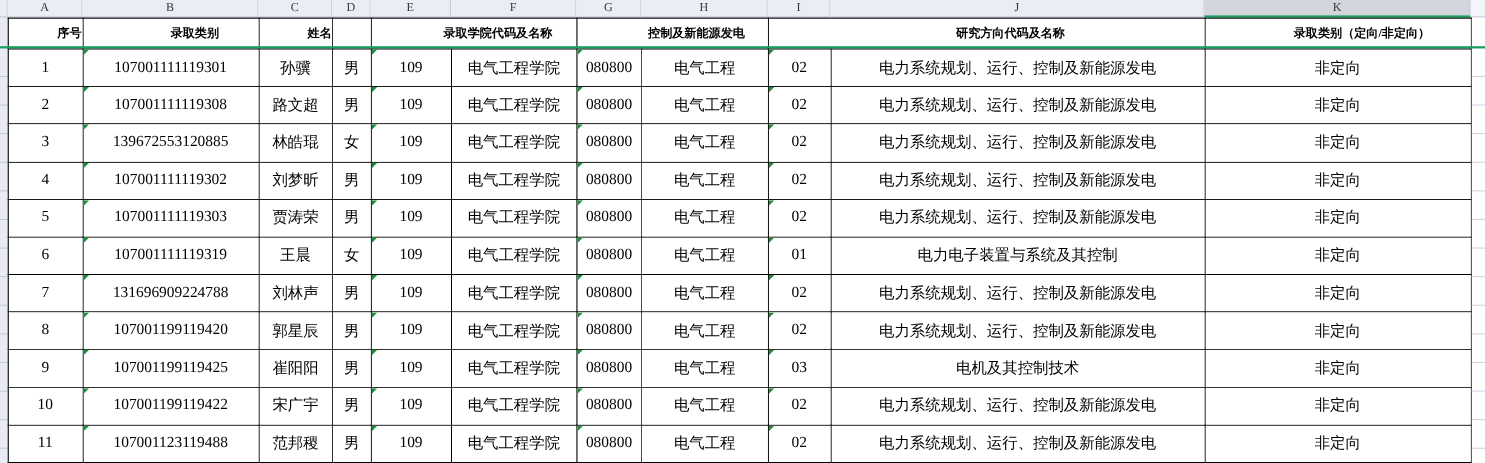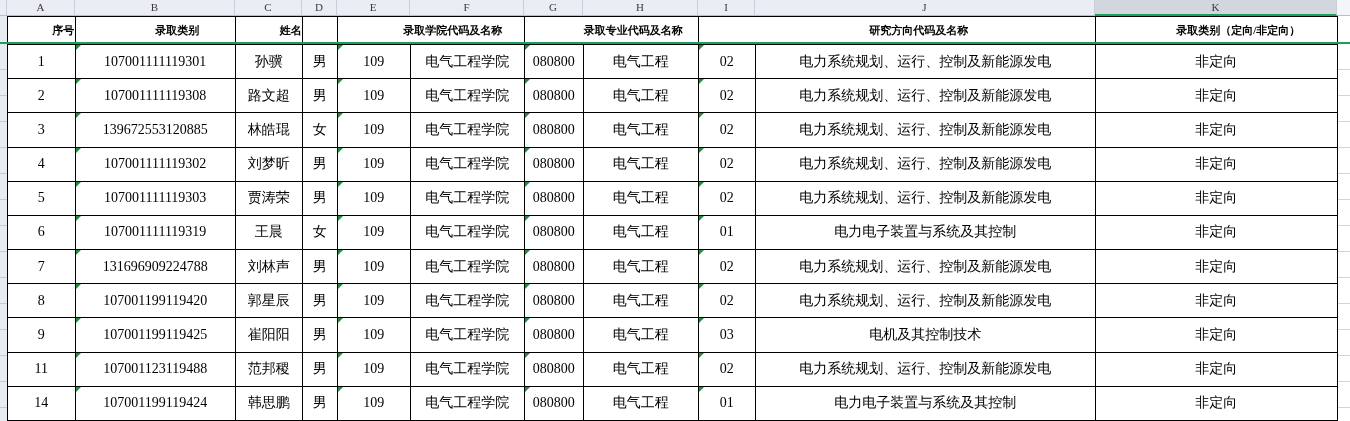--- a/index.html
+++ b/index.html
@@ -129,21 +129,21 @@
         <col style="width:340px">
           <col style="width:242px">
       </colgroup>
       <thead>
         <tr>
           <th>序号</th>
           <th>录取类别</th>
           <th>姓名</th>
           <th>性别</th>
           <th colspan="2">录取学院代码及名称</th>
-          <th colspan="2">录取专业代码及名称</th>
+          <th colspan="2">控制及新能源发电</th>
           <th colspan="2">研究方向代码及名称</th>
           <th>录取类别（定向/非定向）</th>
         </tr>
       </thead>
       <tbody>
           <tr>
     <td>1</td>
     <td class="num tri">107001111119301</td>
     <td>孙骥</td>
     <td>男</td>
@@ -253,45 +253,45 @@
     <td>男</td>
     <td class="tri">109</td>
     <td>电气工程学院</td>
     <td class="tri">080800</td>
     <td>电气工程</td>
     <td class="tri">03</td>
     <td>电机及其控制技术</td>
     <td>非定向</td>
   </tr>
           <tr>
+    <td>10</td>
+    <td class="num tri">107001199119422</td>
+    <td>宋广宇</td>
+    <td>男</td>
+    <td class="tri">109</td>
+    <td>电气工程学院</td>
+    <td class="tri">080800</td>
+    <td>电气工程</td>
+    <td class="tri">02</td>
+    <td>电力系统规划、运行、控制及新能源发电</td>
+    <td>非定向</td>
+  </tr>
+          <tr>
     <td>11</td>
     <td class="num tri">107001123119488</td>
     <td>范邦稷</td>
     <td>男</td>
     <td class="tri">109</td>
     <td>电气工程学院</td>
     <td class="tri">080800</td>
     <td>电气工程</td>
     <td class="tri">02</td>
     <td>电力系统规划、运行、控制及新能源发电</td>
     <td>非定向</td>
   </tr>
-          <tr>
-    <td>14</td>
-    <td class="num tri">107001199119424</td>
-    <td>韩思鹏</td>
-    <td>男</td>
-    <td class="tri">109</td>
-    <td>电气工程学院</td>
-    <td class="tri">080800</td>
-    <td>电气工程</td>
-    <td class="tri">01</td>
-    <td>电力电子装置与系统及其控制</td>
-    <td>非定向</td>
-  </tr>
         </tbody>
     </table>
 
     <div class="rsliver">
         <div class="gcell h28"></div>
         <div class="gcell h26"></div>
         <div class="gcell h26"></div>
         <div class="gcell h26"></div>
         <div class="gcell h26"></div>
         <div class="gcell h26"></div>

